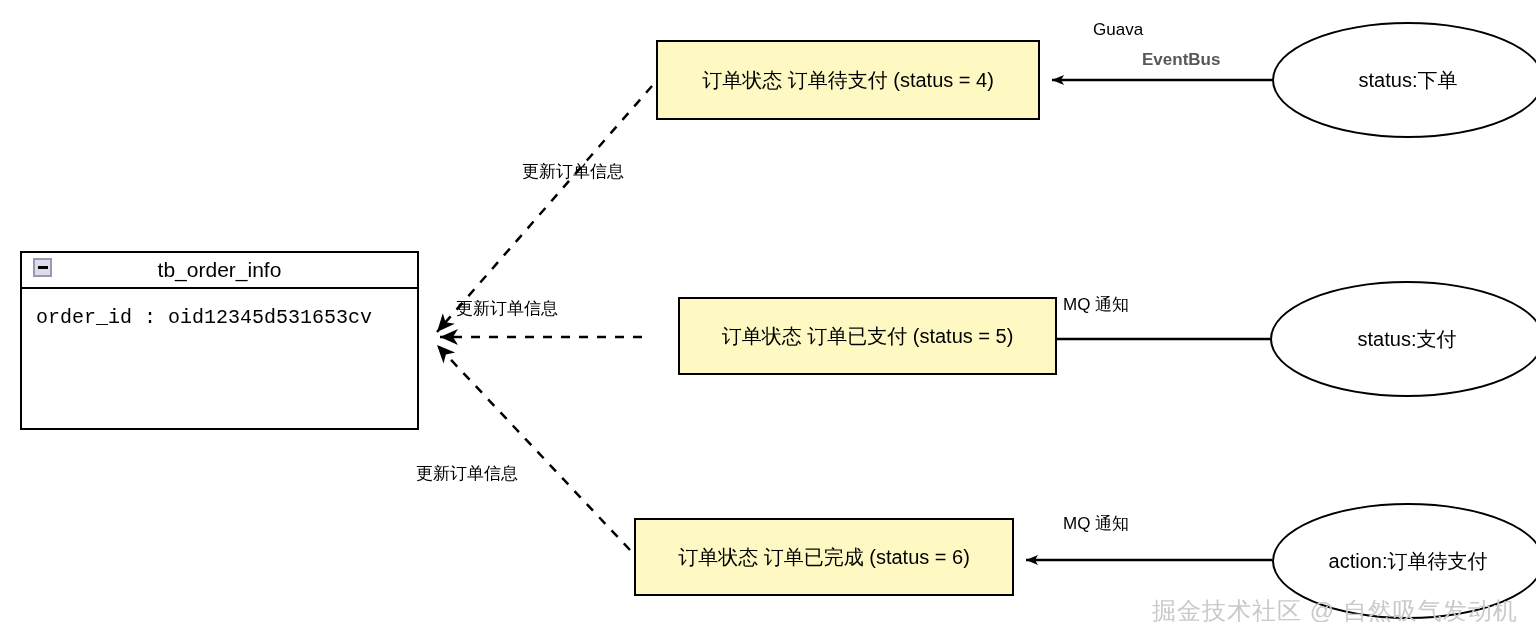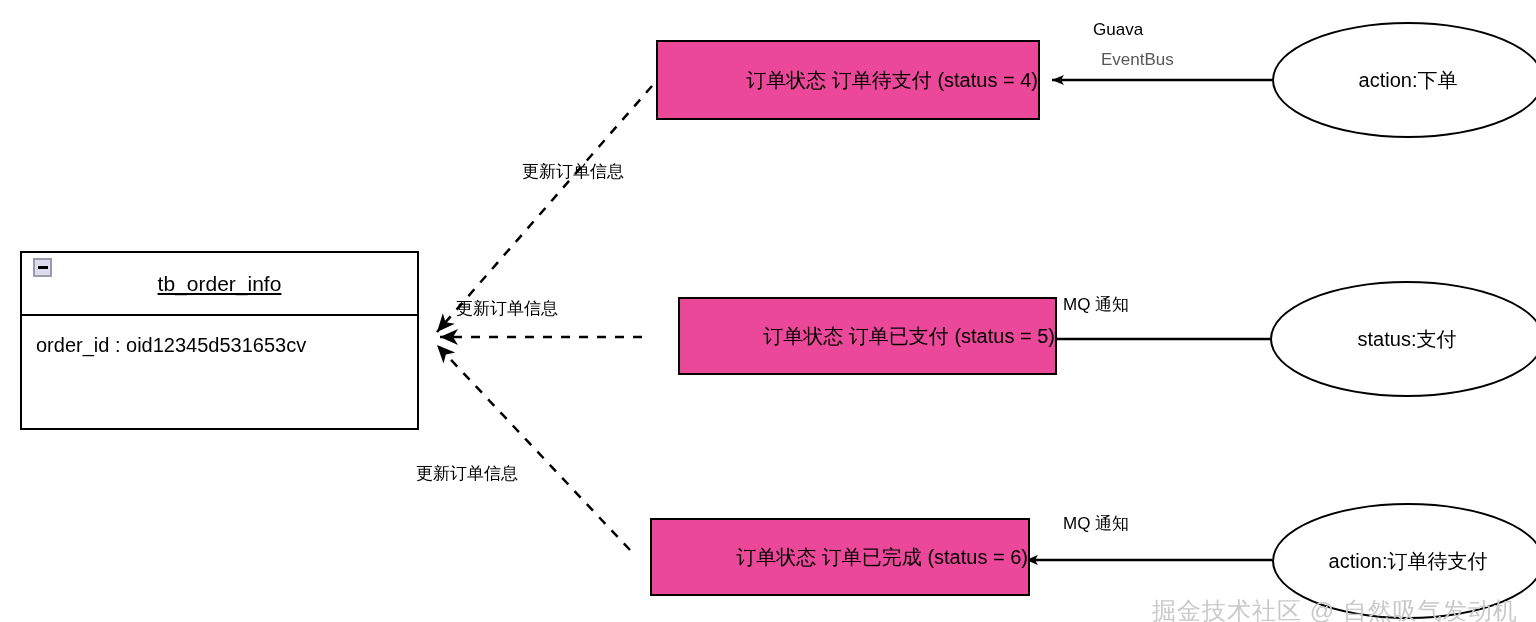--- a/index.html
+++ b/index.html
@@ -33,27 +33,26 @@
     left: 20px;
     top: 251px;
     width: 399px;
     height: 179px;
     border: 2px solid #000000;
     background: #ffffff;
     box-sizing: border-box;
   }
   .entity-header {
     position: relative;
-    height: 63px;
+    height: 36px;
     border-bottom: 2px solid #000000;
     box-sizing: border-box;
     display: flex;
     align-items: center;
     justify-content: center;
-    text-decoration: underline;
   }
   .entity-title {
     font-size: 21px;
     color: #000000;
     white-space: nowrap;
   }
   .collapse-btn {
     position: absolute;
     left: 11px;
     top: 5px;
@@ -74,40 +73,41 @@
   }
   .entity-body {
     padding: 14px 0 0 14px;
   }
   .entity-row {
     font-size: 20px;
     color: #000000;
     white-space: nowrap;
     height: 52px;
     line-height: 30px;
+    font-family: Liberation Mono, monospace;
   }
 
   
   .status-box {
     position: absolute;
     border: 2px solid #000000;
-    background: #ec4899;
-    box-sizing: border-box;
-    display: flex;
-    align-items: center;
-    justify-content: flex-end;
+    background: #fef9c3;
+    box-sizing: border-box;
+    display: flex;
+    align-items: center;
+    justify-content: center;
   }
   .status-box span {
     font-size: 20px;
     color: #000000;
     white-space: nowrap;
   }
   #status-box-0 { left: 656px; top: 40px;  width: 384px; height: 80px; }
   #status-box-1 { left: 646px; top: 297px; width: 379px; height: 78px; margin-left: 32px; }
-  #status-box-2 { left: 634px; top: 518px; width: 380px; height: 78px; margin-left: 16px; }
+  #status-box-2 { left: 634px; top: 518px; width: 380px; height: 78px; }
 
   
   .action-ellipse {
     position: absolute;
     border: 2px solid #000000;
     border-radius: 50%;
     background: #ffffff;
     box-sizing: border-box;
     display: flex;
     align-items: center;
@@ -126,21 +126,21 @@
   .edge-label {
     position: absolute;
     font-size: 17px;
     color: #000000;
     white-space: nowrap;
     background: transparent;
   }
   .edge-label.gray { color: #585858; }
 
   #label-guava     { left: 1093px; top: 20px;  }
-  #label-eventbus  { left: 1101px; top: 50px;  }
+  #label-eventbus  { left: 1142px; top: 50px; font-weight: bold;  }
   #label-mq-1      { left: 1063px; top: 293px; }
   #label-mq-2      { left: 1063px; top: 512px; }
   #label-upd-0     { left: 522px;  top: 160px; }
   #label-upd-1     { left: 456px;  top: 297px; }
   #label-upd-2     { left: 416px;  top: 462px; }
 
   
   #watermark {
     position: absolute;
     left: 1152px;
@@ -192,21 +192,21 @@
     <span>订单状态  订单待支付 (status = 4)</span>
   </div>
   <div class="status-box" id="status-box-1">
     <span>订单状态  订单已支付 (status = 5)</span>
   </div>
   <div class="status-box" id="status-box-2">
     <span>订单状态  订单已完成 (status = 6)</span>
   </div>
 
   <div class="action-ellipse" id="action-ellipse-0">
-    <span>action:下单</span>
+    <span>status:下单</span>
   </div>
   <div class="action-ellipse" id="action-ellipse-1">
     <span>status:支付</span>
   </div>
   <div class="action-ellipse" id="action-ellipse-2">
     <span>action:订单待支付</span>
   </div>
 
   <div class="edge-label" id="label-guava">Guava</div>
   <div class="edge-label gray" id="label-eventbus">EventBus</div>

